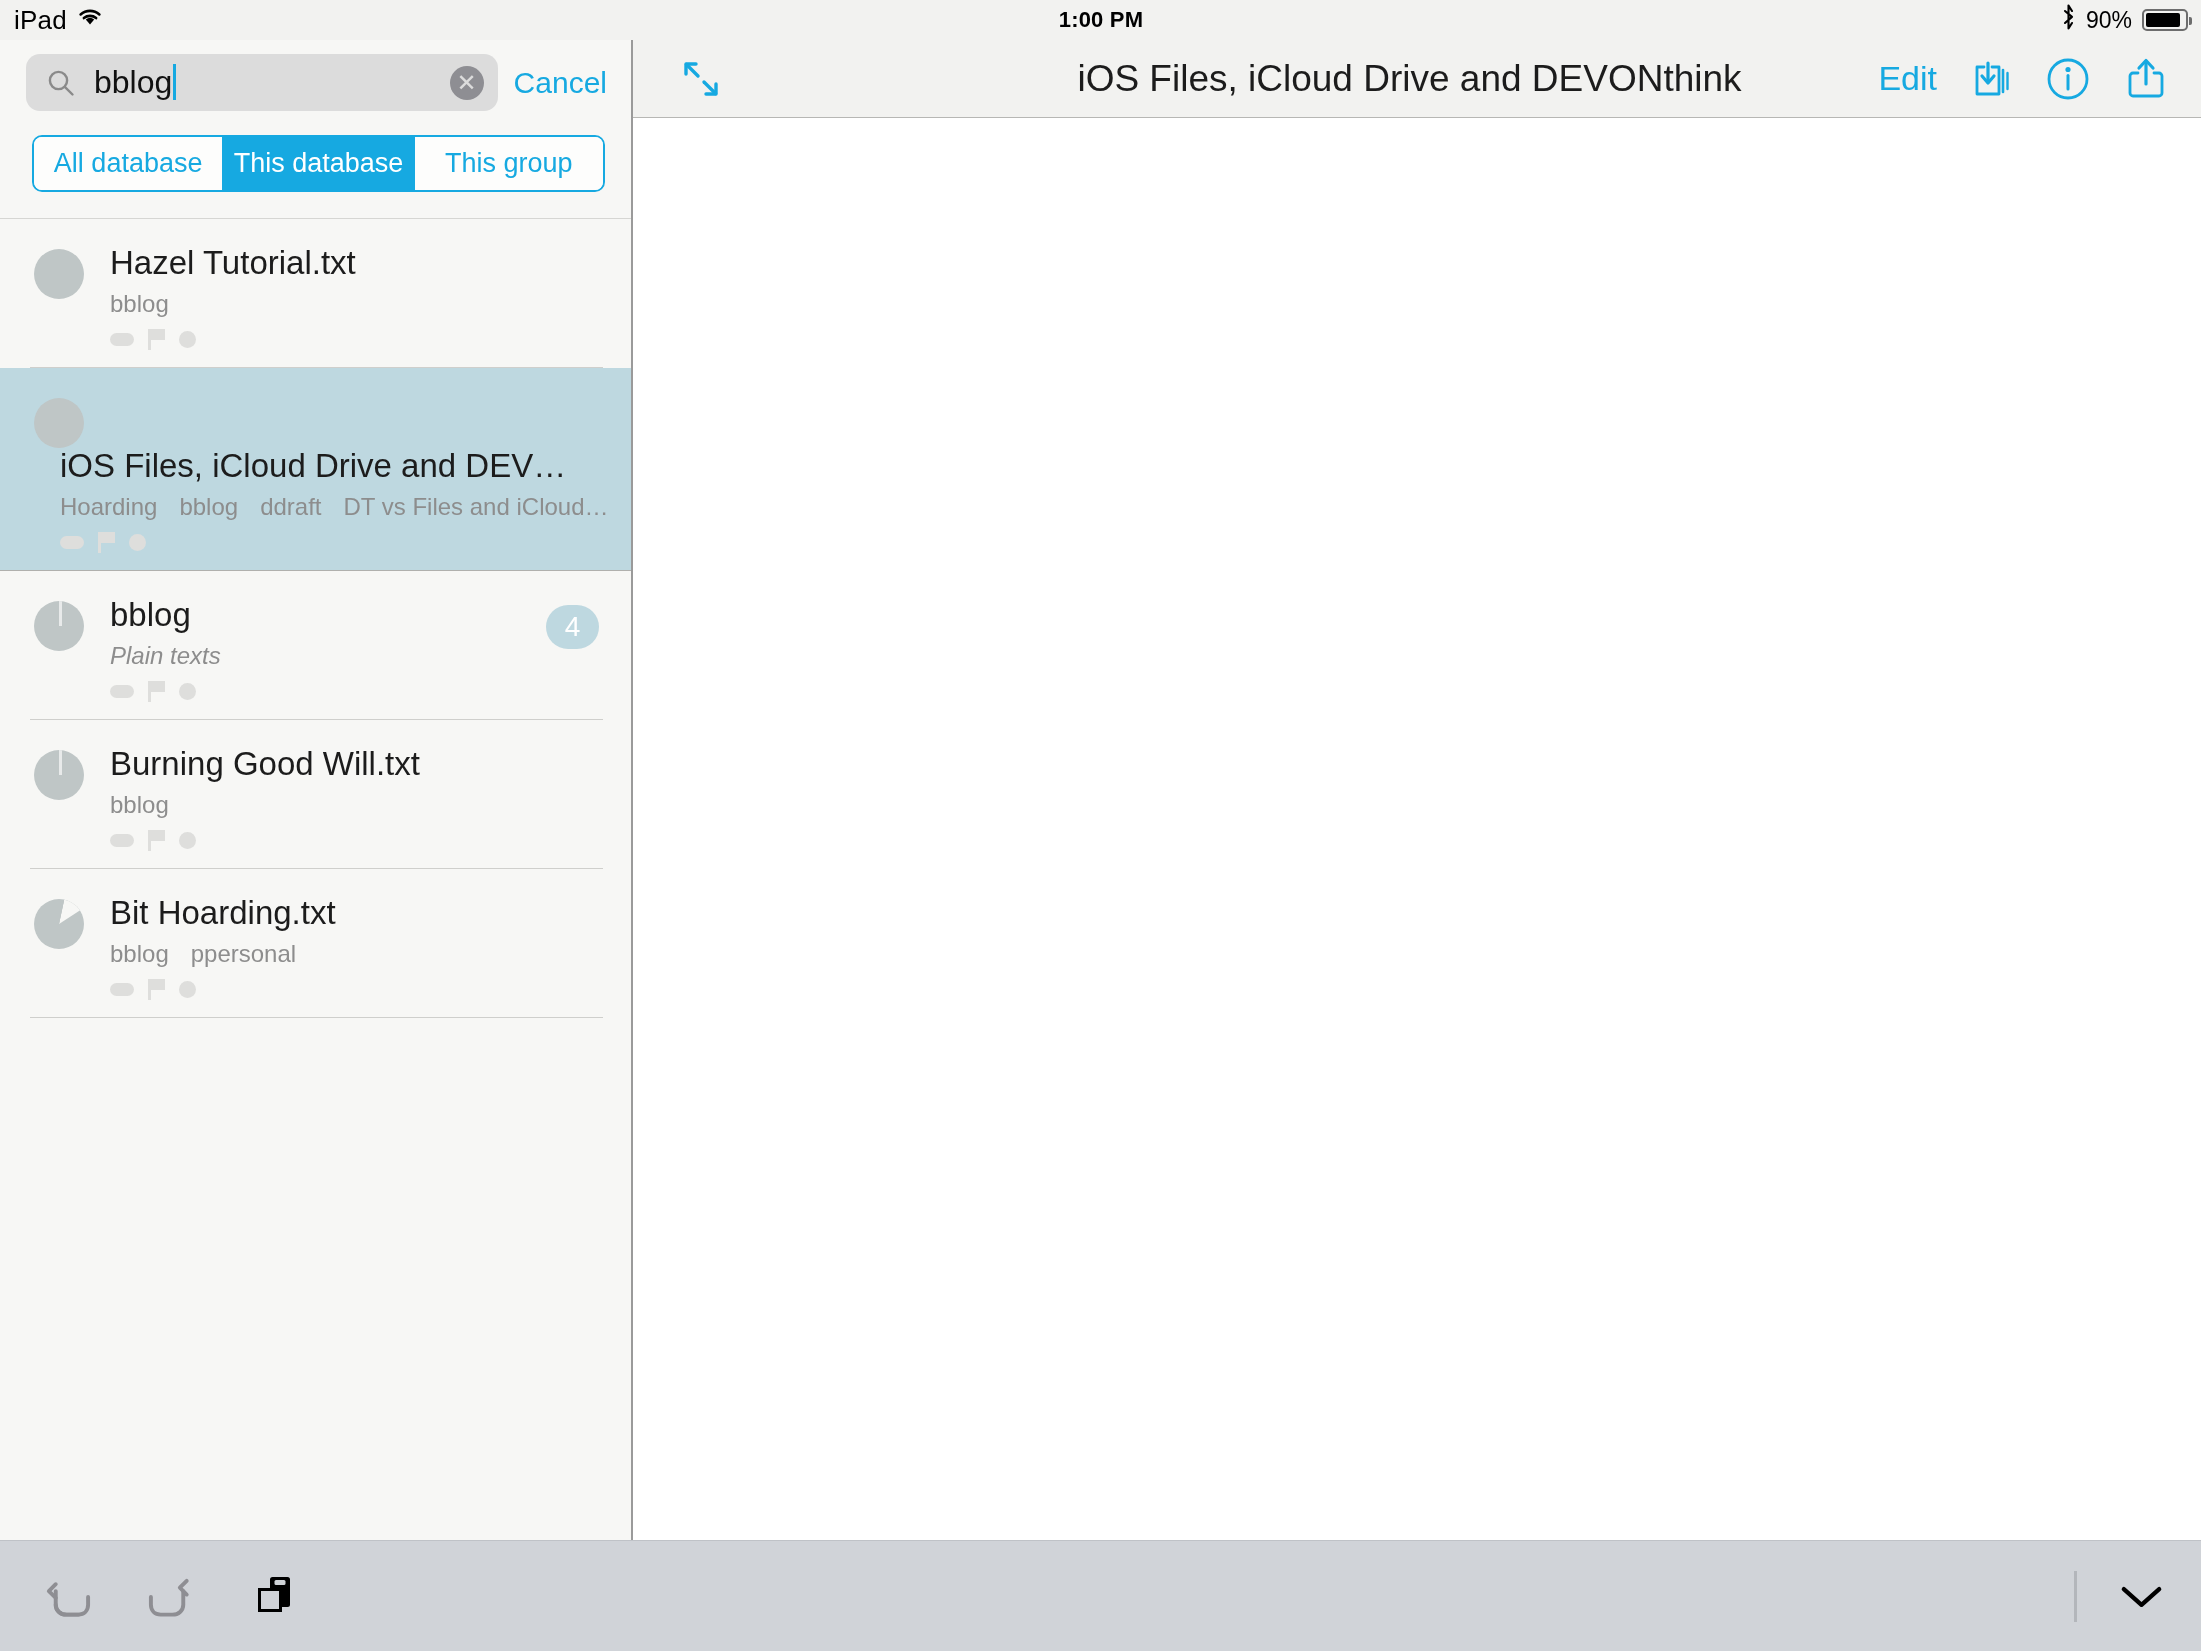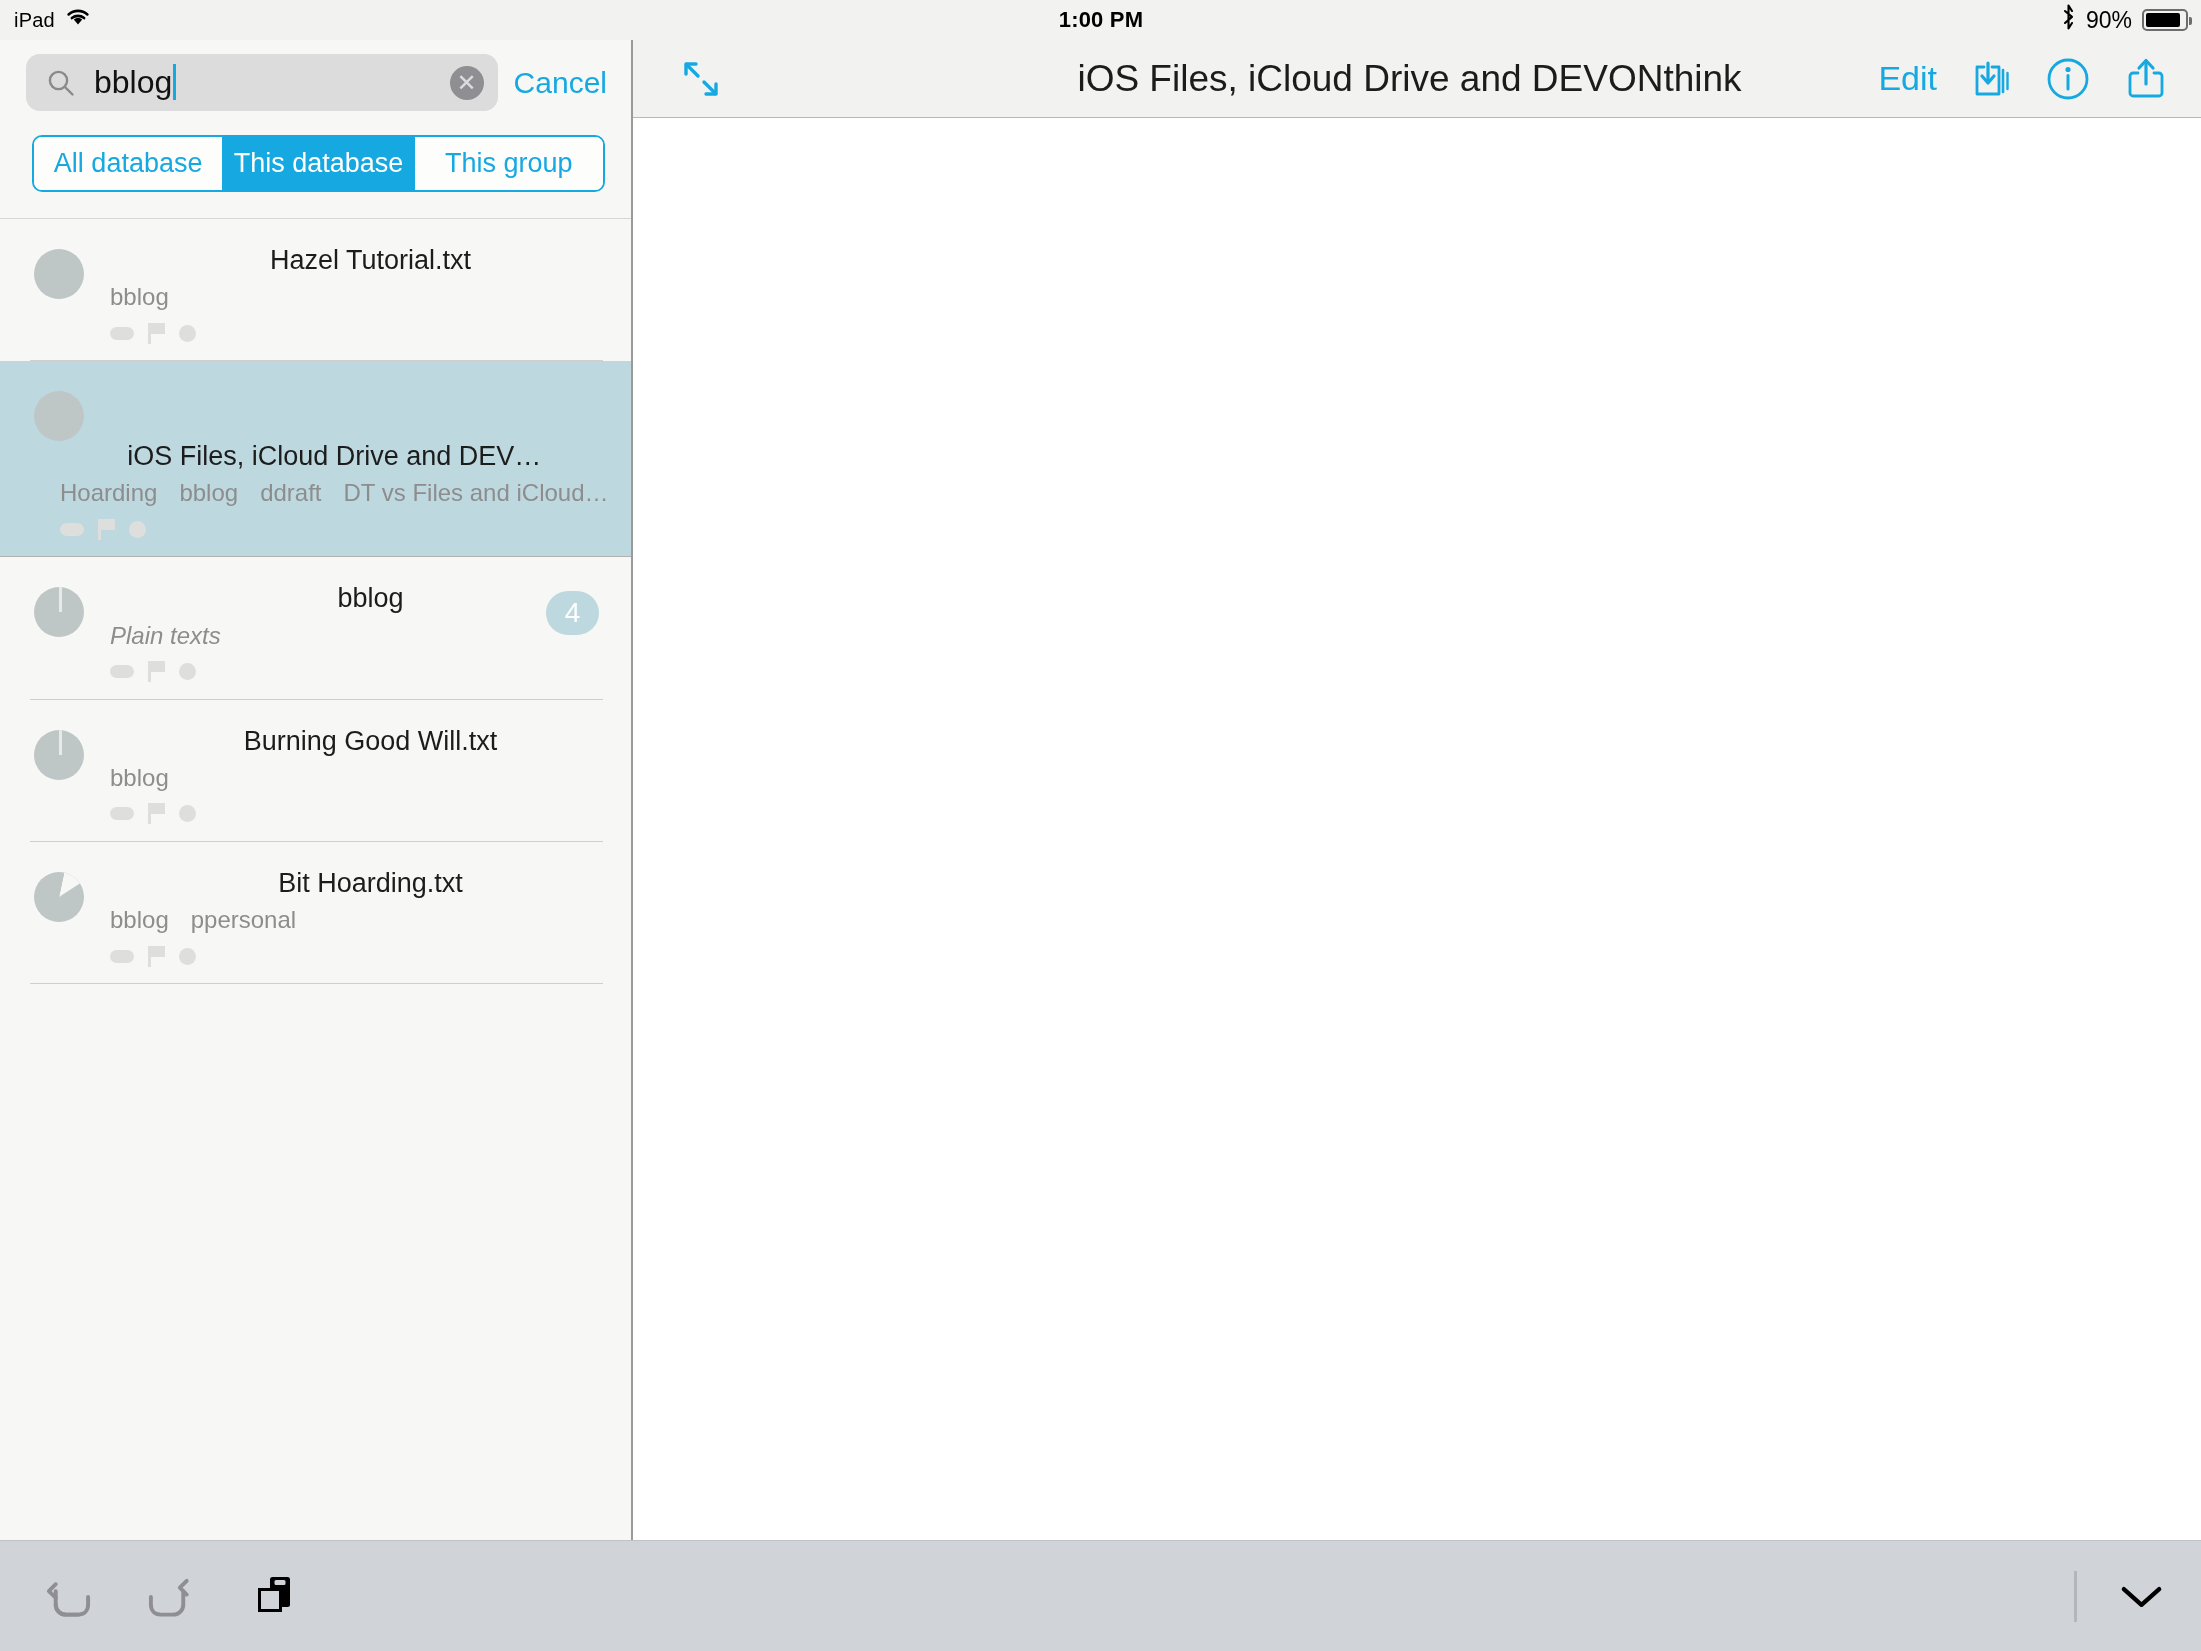--- a/index.html
+++ b/index.html
@@ -27,21 +27,21 @@
     font-size: 22px;
     color: #000;
     z-index: 40;
   }
   .status-left {
     display: flex;
     align-items: center;
     gap: 10px;
     margin-left: 14px;
   }
-  .status-device { font-size: 20px; letter-spacing: 0.2px; }
+  .status-device { font-size: 26px; letter-spacing: 0.2px; }
   .status-center {
     position: absolute;
     left: 0; right: 0;
     text-align: center;
     font-size: 22px;
     font-weight: 600;
     letter-spacing: 0.2px;
   }
   .status-right {
     position: absolute;
@@ -220,27 +220,26 @@
     width: 3px; height: 50%;
     background: #e8eaea;
   }
 
   .row-body {
     margin-left: 26px;
     flex: 1;
     min-width: 0;
   }
   .row-title {
-    font-size: 27px;
+    font-size: 33px;
     color: #1c1c1c;
     line-height: 1.12;
     white-space: nowrap;
     overflow: hidden;
     text-overflow: clip;
-    text-align: center;
   }
   .row-sub {
     margin-top: 8px;
     font-size: 24px;
     color: #8d8d8d;
     white-space: nowrap;
     overflow: hidden;
   }
   .row-sub.italic { font-style: italic; color: #8d8d8d; }
   .row-sub .crumb { margin-right: 22px; }

